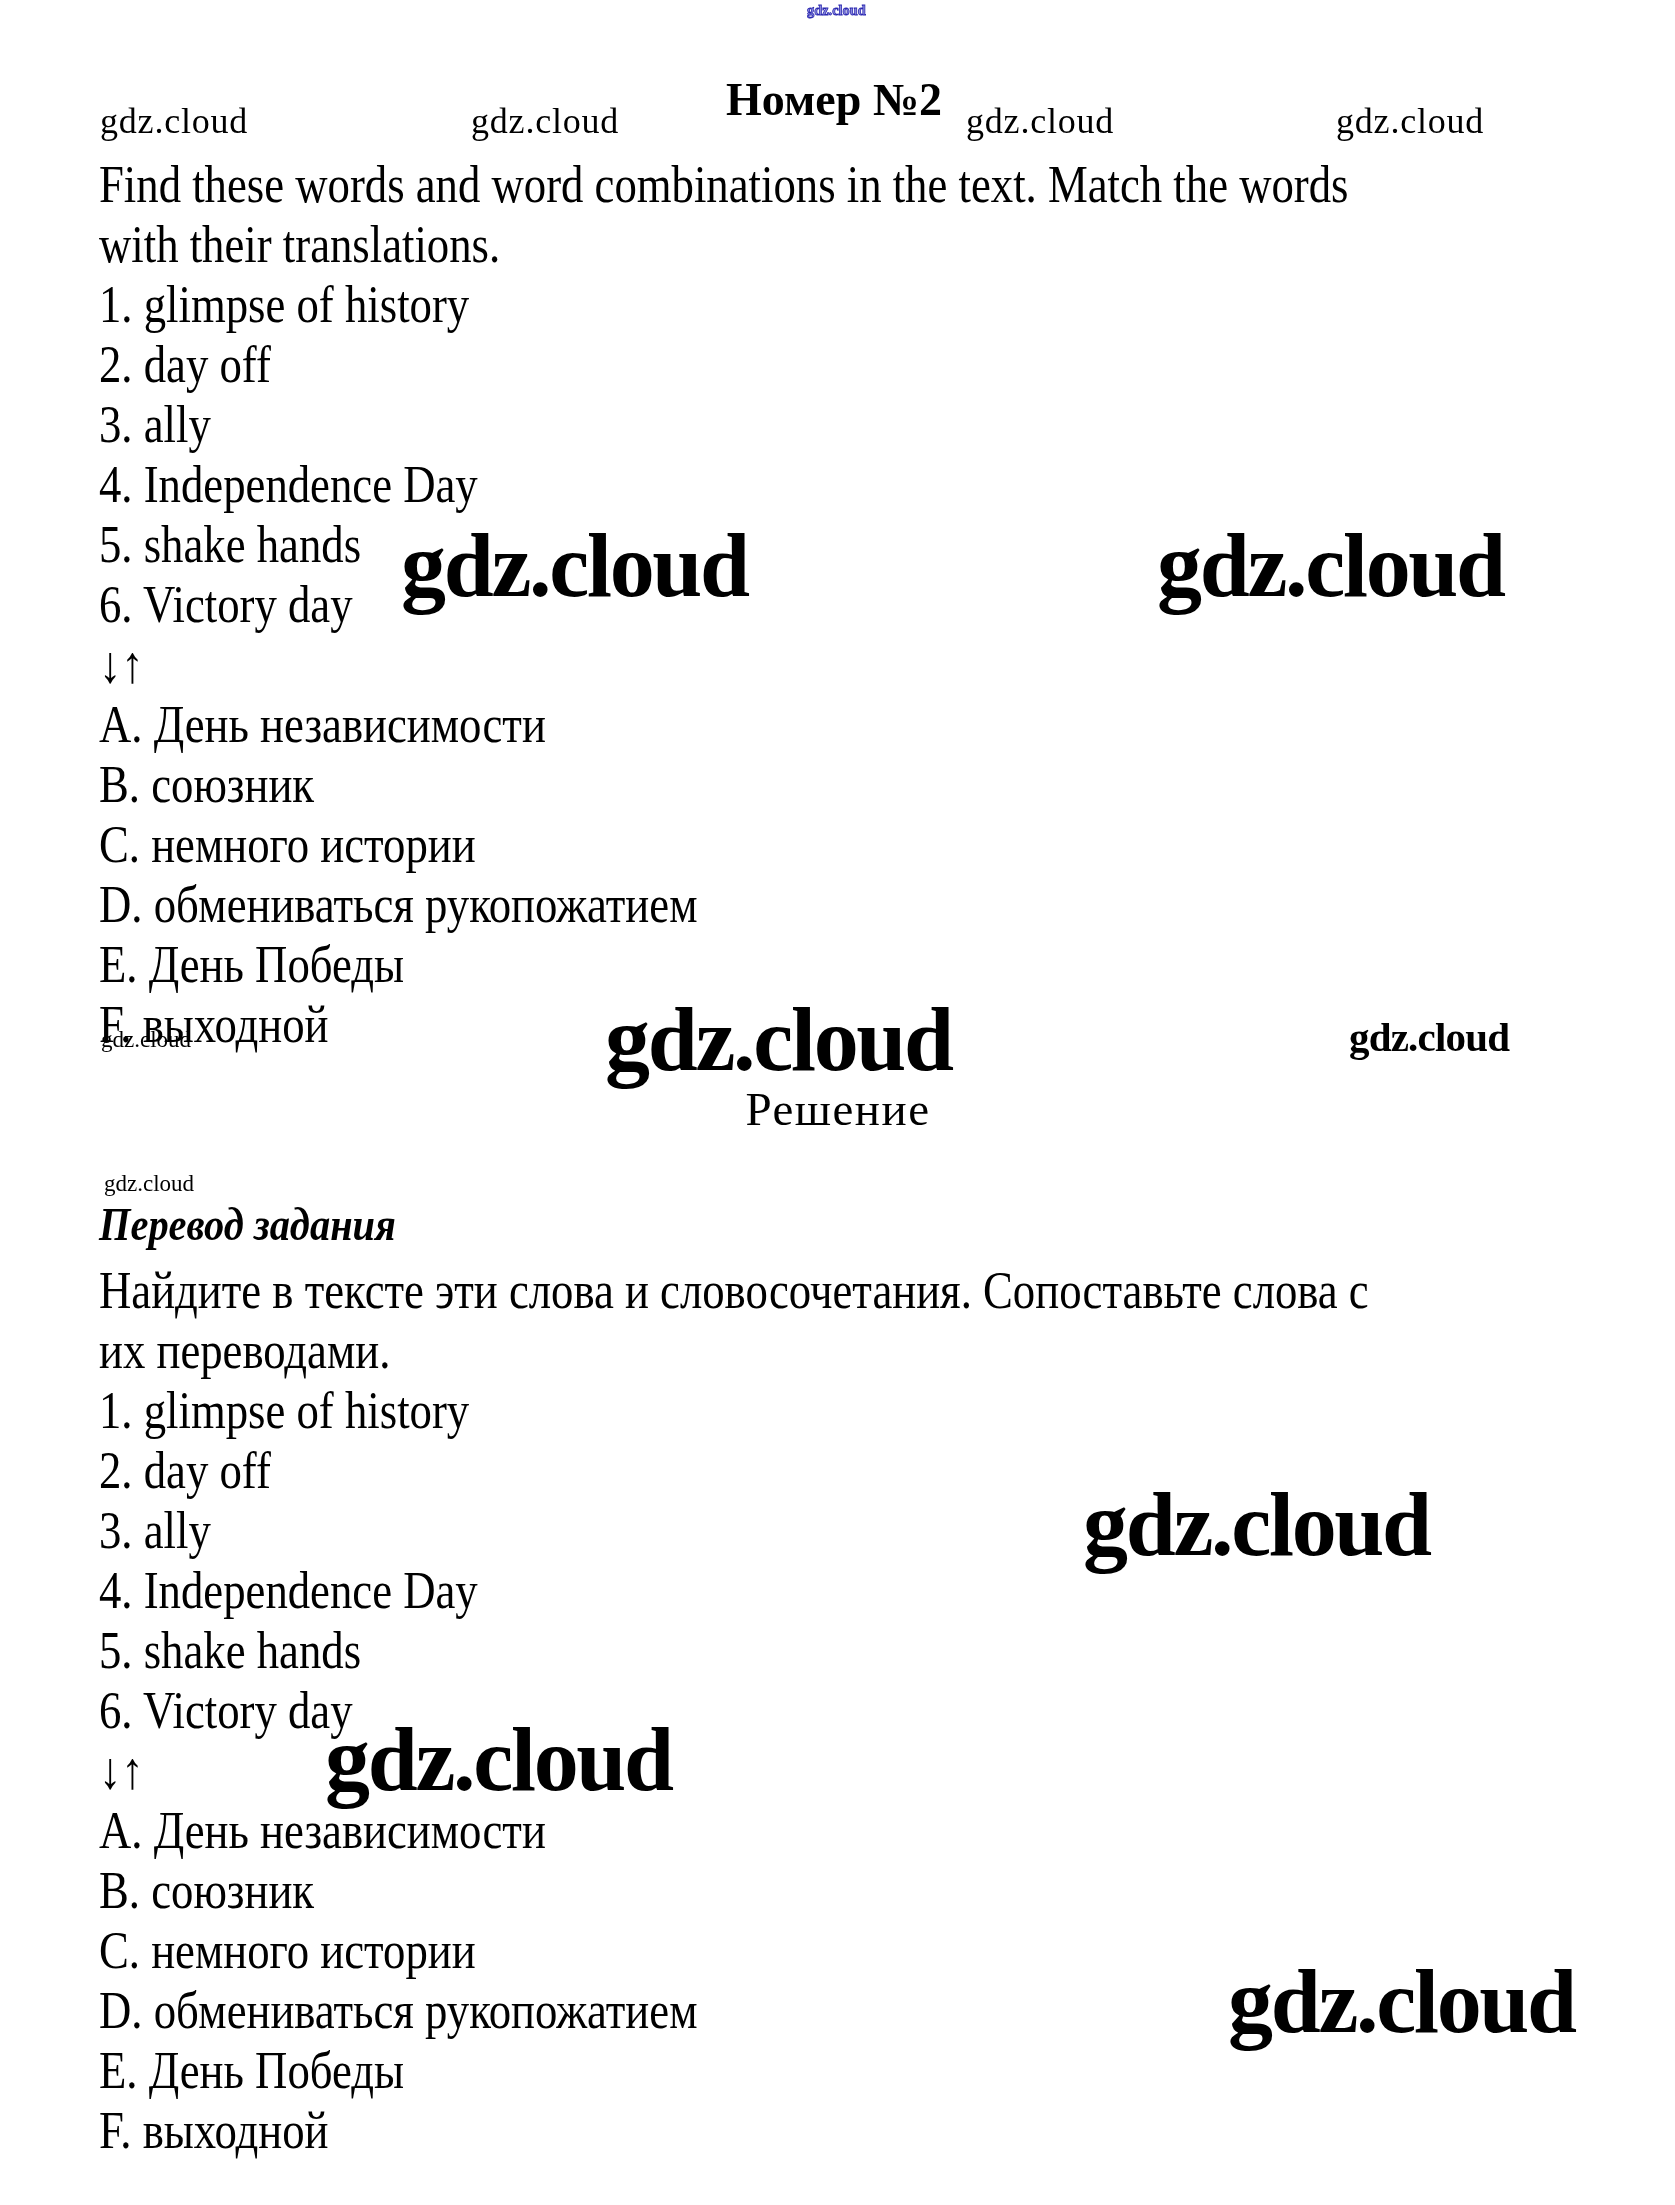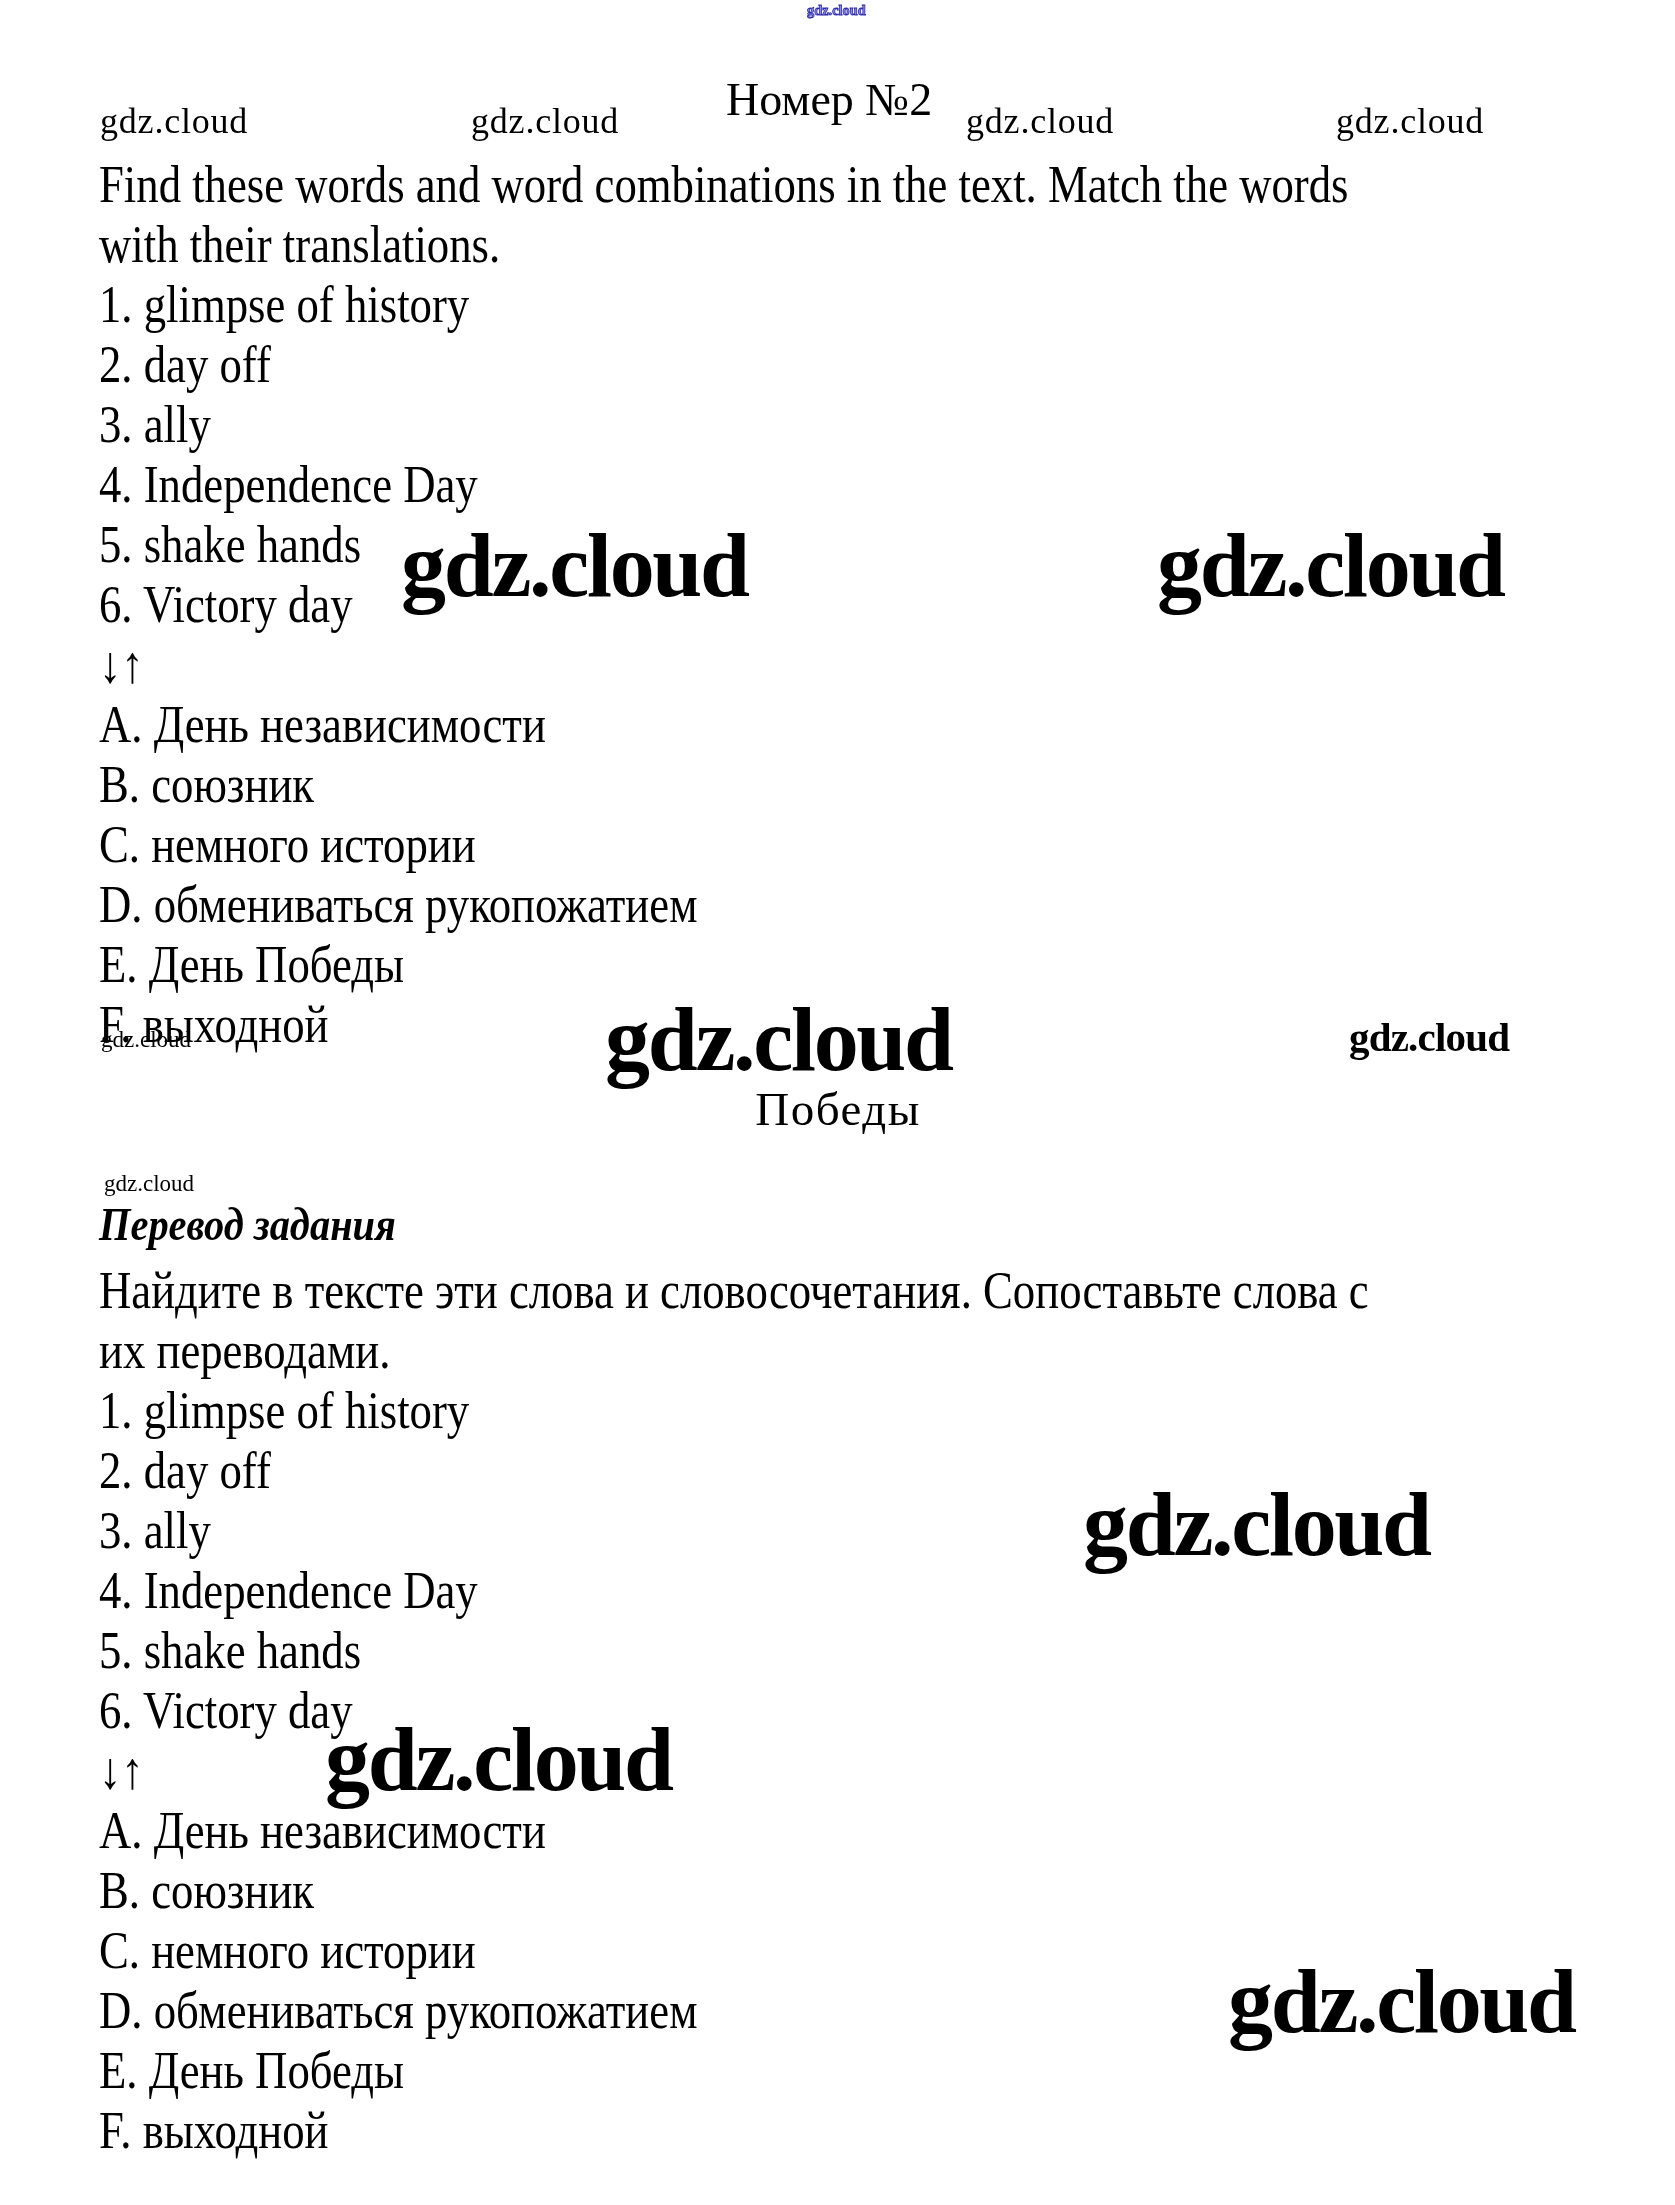--- a/index.html
+++ b/index.html
@@ -52,21 +52,21 @@
   }
   .wm-small{
     font-size:23px;font-weight:500;
   }
   .wm-s1{left:101px;top:1027px;}
   .wm-s2{left:104px;top:1171px;}
   
   .doc-title{
     position:absolute;
     left:726px;top:73px;
-    font-size:46px;font-weight:400;
+    font-size:46px;font-weight:700;
     white-space:nowrap;
   }
   .solution-heading{
     position:absolute;
     left:0;top:1082px;width:1676px;
     text-align:center;
     font-size:47px;letter-spacing:1.5px;
     white-space:nowrap;
   }
   .translation-heading{
@@ -125,21 +125,21 @@
     <span class="line">6. Victory day</span>
     <span class="line">↓↑</span>
     <span class="line">A. День независимости</span>
     <span class="line">B. союзник</span>
     <span class="line">C. немного истории</span>
     <span class="line">D. обмениваться рукопожатием</span>
     <span class="line">E. День Победы</span>
     <span class="line">F. выходной</span>
   </div>
 
-  <div class="solution-heading">Победы</div>
+  <div class="solution-heading">Решение</div>
   <div class="translation-heading">Перевод задания</div>
 
   <div class="textblock tb-solution">
     <span class="line">Найдите в тексте эти слова и словосочетания. Сопоставьте слова с</span>
     <span class="line">их переводами.</span>
     <span class="line">1. glimpse of history</span>
     <span class="line">2. day off</span>
     <span class="line">3. ally</span>
     <span class="line">4. Independence Day</span>
     <span class="line">5. shake hands</span>

